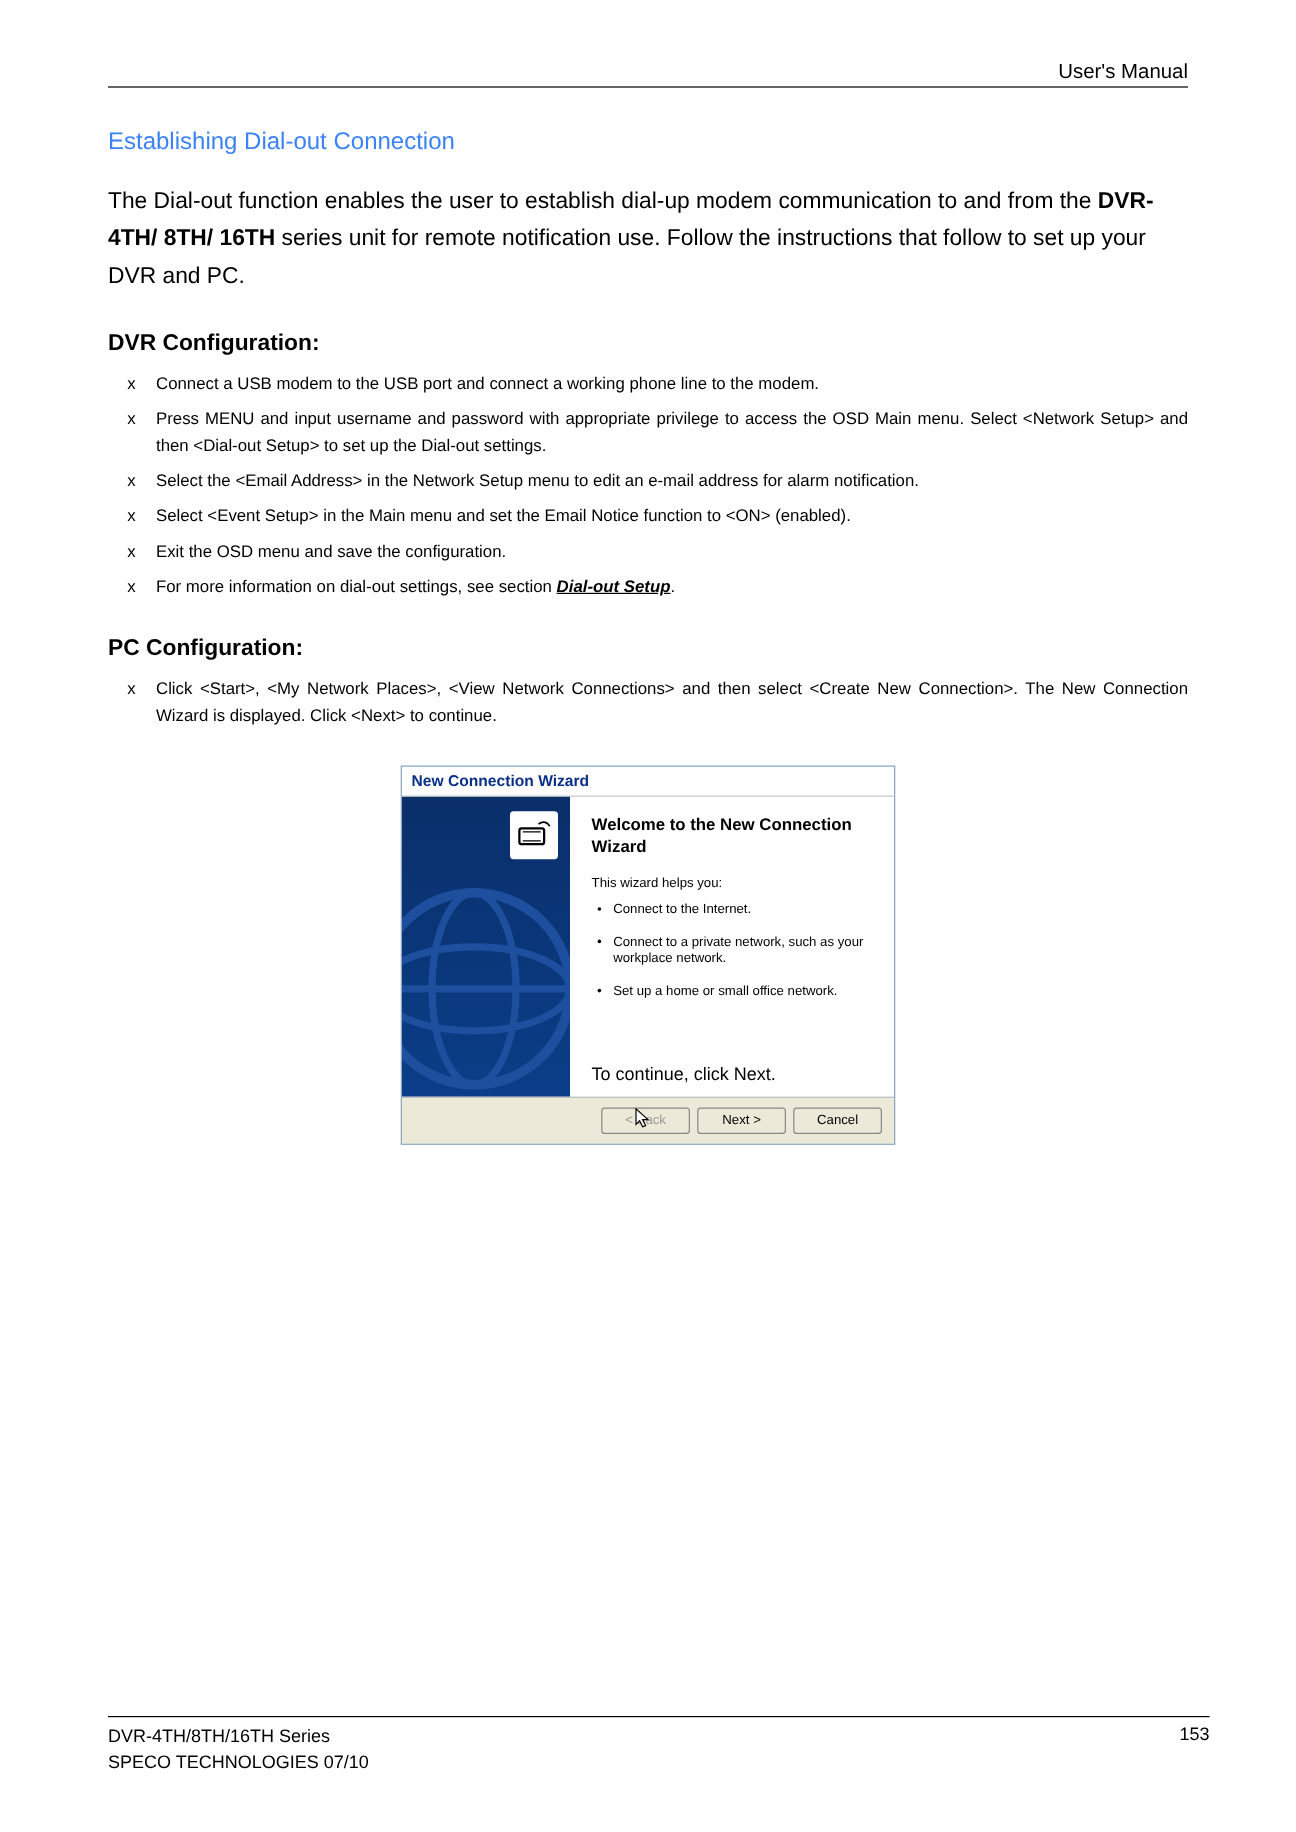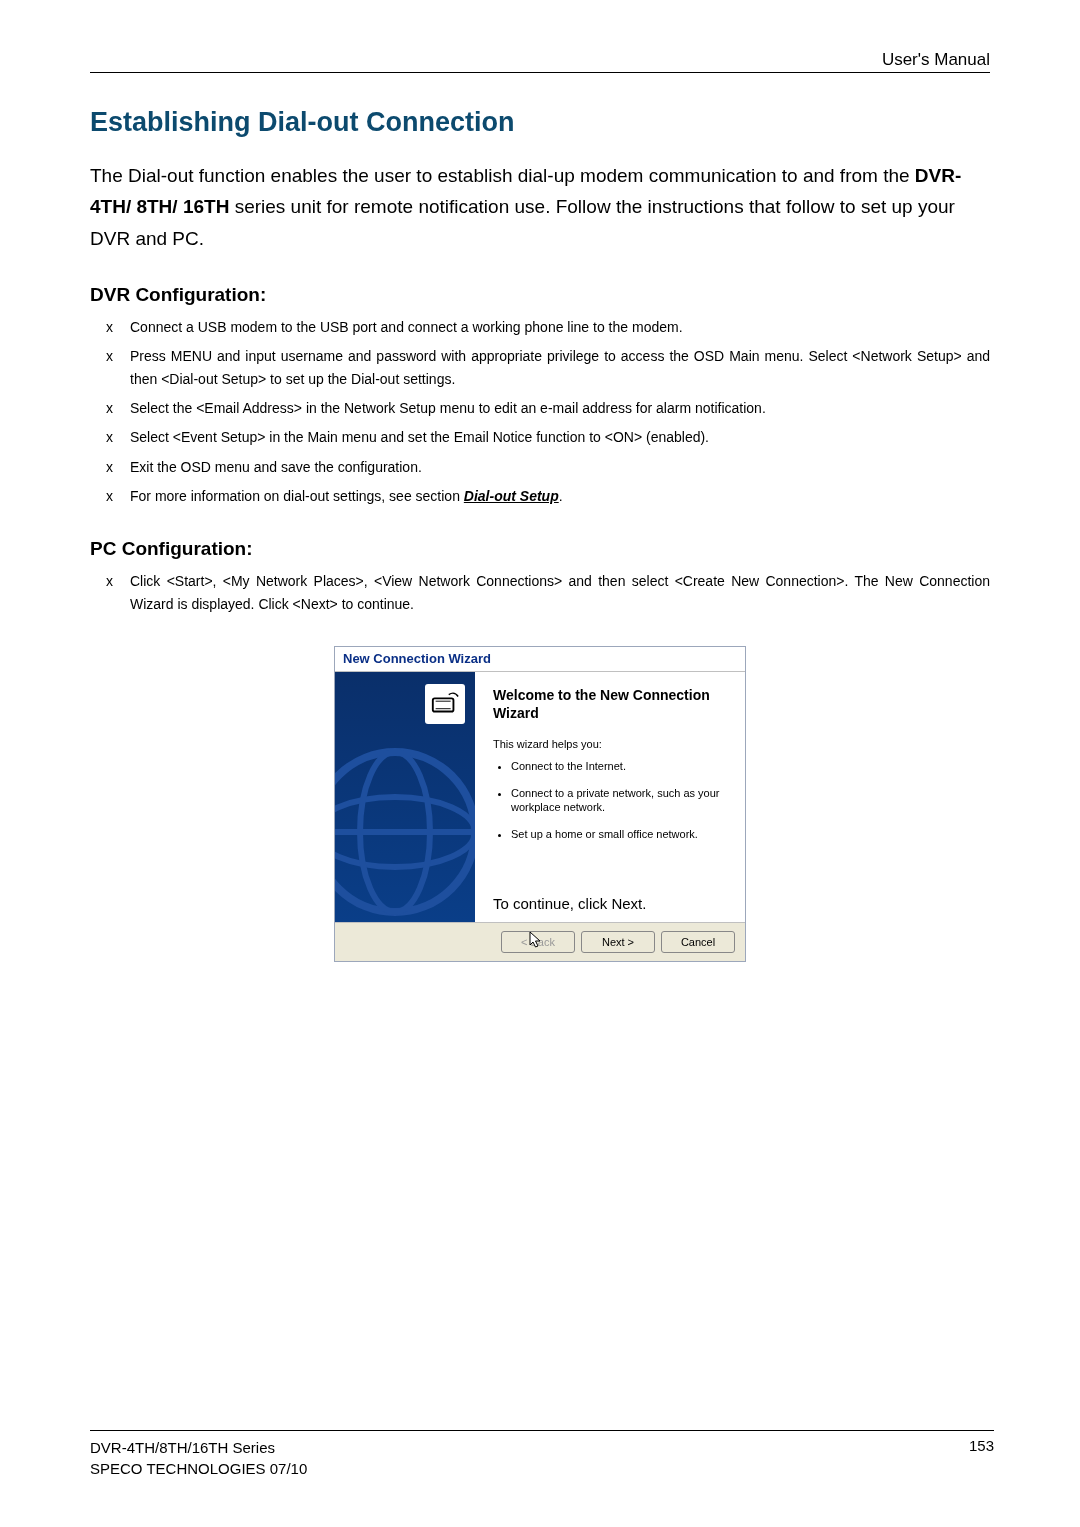--- a/index.html
+++ b/index.html
@@ -15,23 +15,23 @@
     padding: 50px 90px 40px 90px;
   }
   .header-line {
     border-bottom: 1px solid #000;
     padding-bottom: 2px;
     text-align: right;
     font-size: 17px;
     margin-bottom: 34px;
   }
   h1.title {
-    color: #0c4a6e;
-    font-size: 27px;
-    font-weight: bold;
+    color: #3b82f6;
+    font-size: 20px;
+    font-weight: normal;
     margin-bottom: 22px;
   }
   .intro {
     font-size: 19px;
     line-height: 1.65;
     margin-bottom: 30px;
   }
   .intro .bold { font-weight: bold; }
   .section-head {
     font-size: 19px;
@@ -166,21 +166,21 @@
     border-radius: 3px;
     cursor: pointer;
   }
   .wizard-footer button[disabled] {
     color: #999;
     cursor: default;
   }
   .page-footer {
     position: absolute;
     left: 90px;
-    right: 86px;
+    right: 72px;
     bottom: 48px;
     border-top: 1px solid #000;
     padding-top: 6px;
     font-size: 15px;
     display: flex;
     justify-content: space-between;
   }
   .page-footer .left { line-height: 1.4; }
   .page-footer .right { align-self: flex-start; }
 </style>

